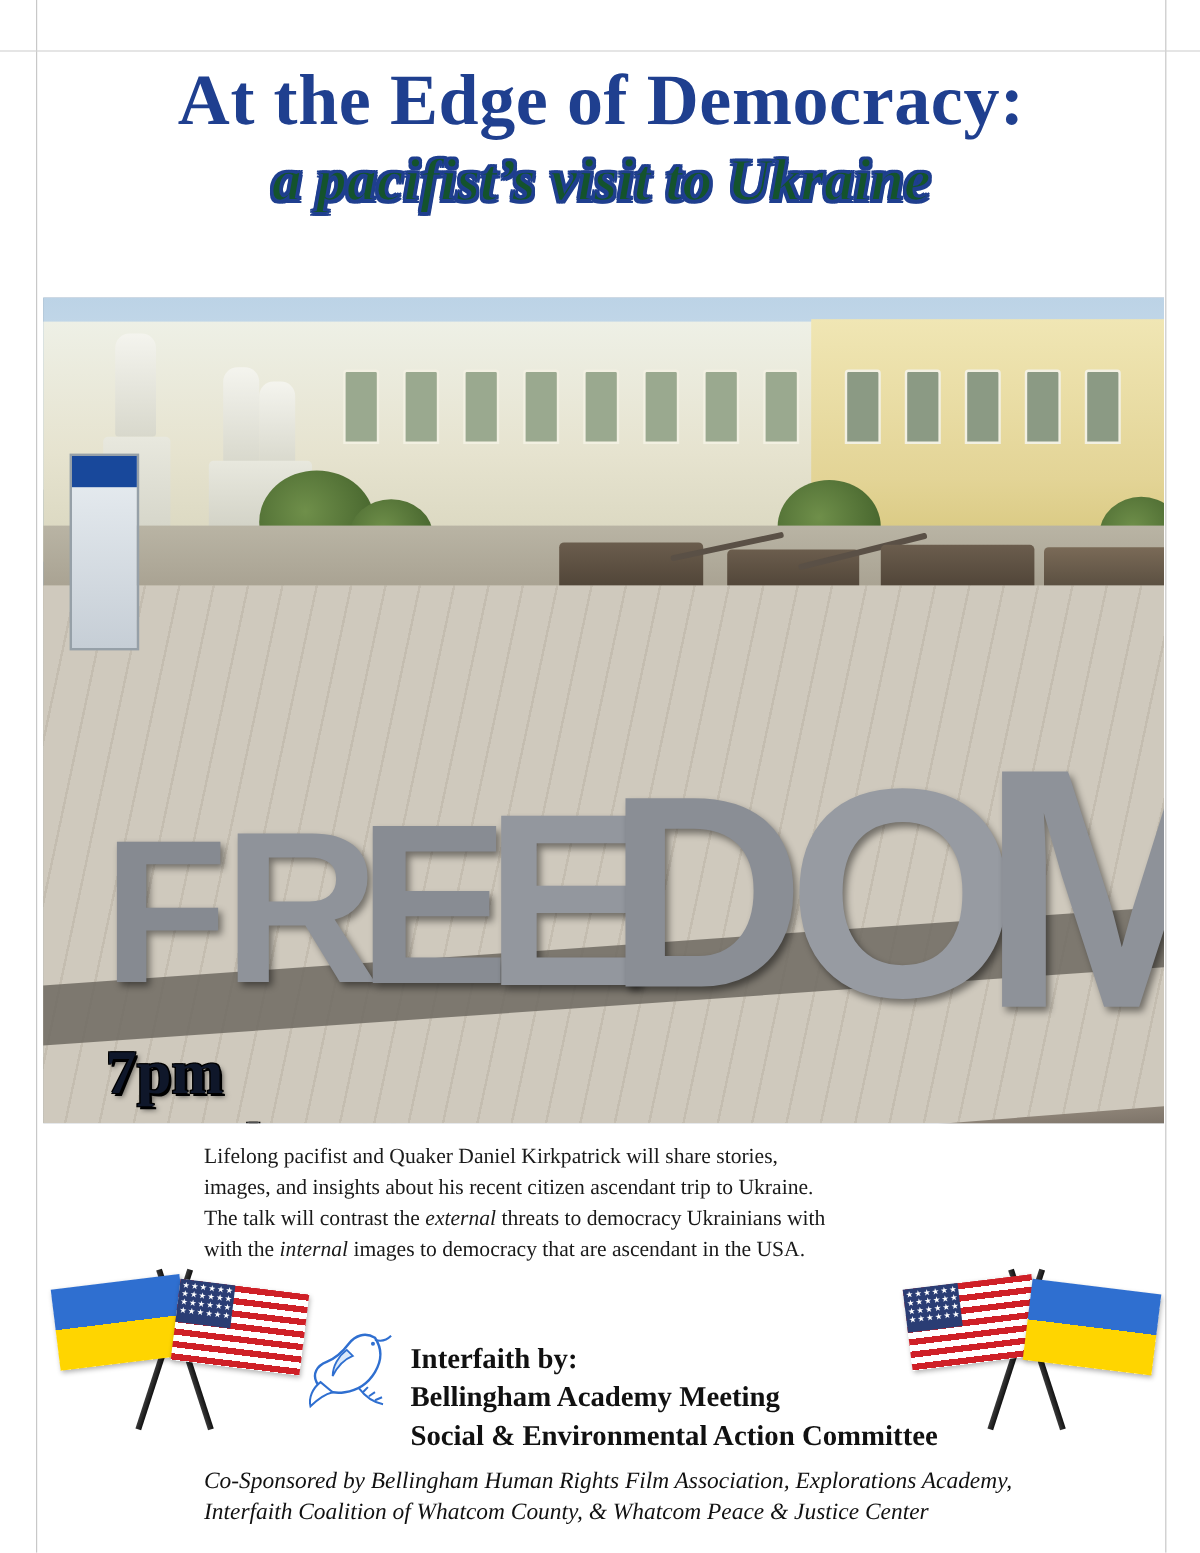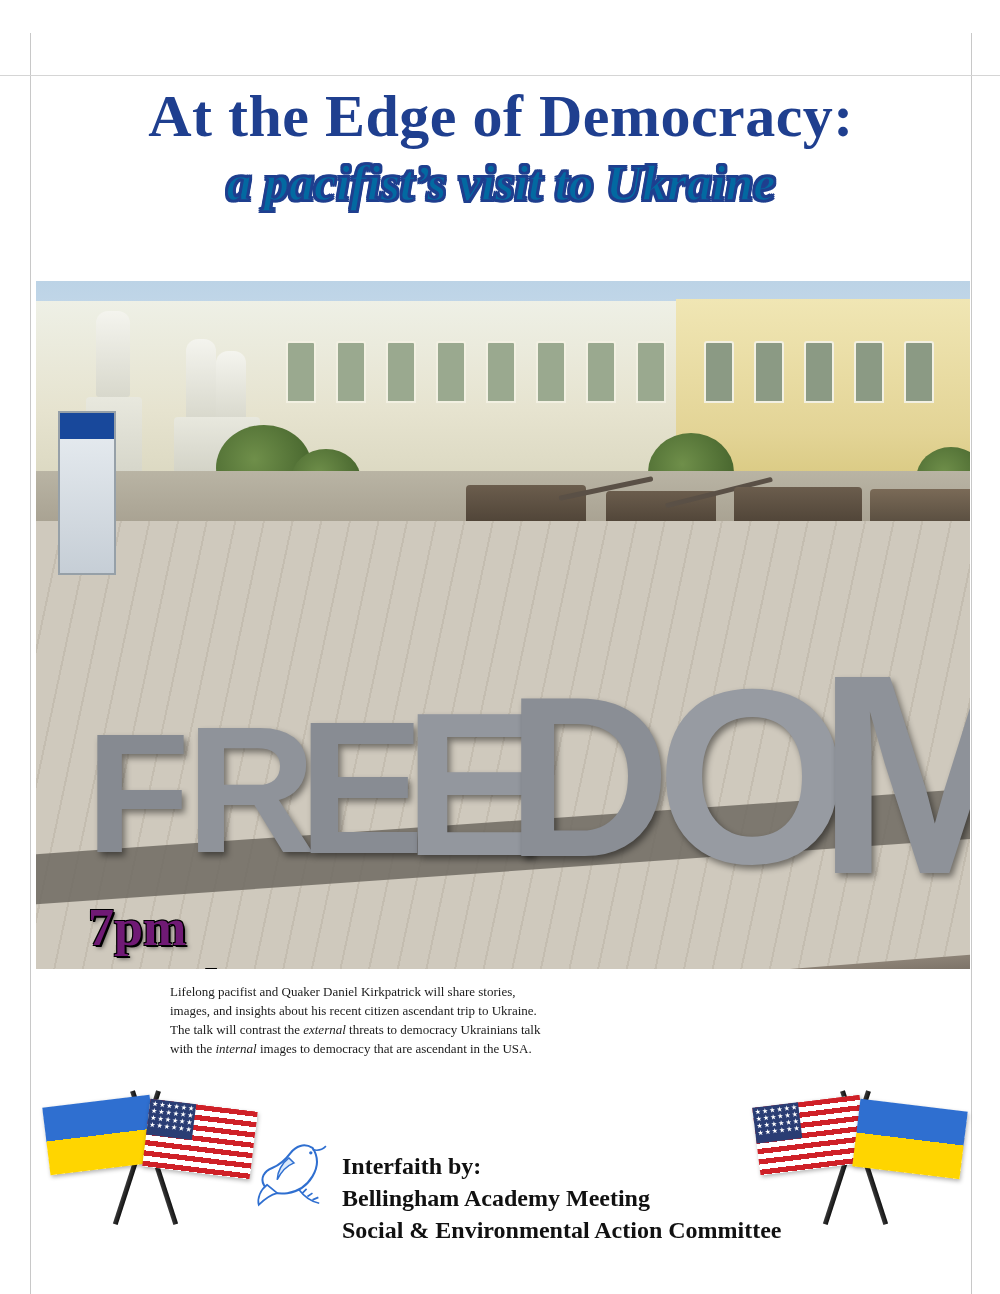--- a/index.html
+++ b/index.html
@@ -12,21 +12,20 @@
     height: 1294px;
     font-family: "Liberation Serif", serif;
     overflow: hidden;
   }
   .poster {
     position: relative;
     width: 1000px;
     height: 1051px;
     background: #ffffff;
     box-sizing: border-box;
-    margin-top: 33px;
   }
   
   .edge-line-left {
     position: absolute;
     left: 30px; top: 0; width: 1px; height: 1294px;
     background: #c8c8c8;
   }
   .edge-line-right {
     position: absolute;
     right: 28px; top: 0; width: 1px; height: 1294px;
@@ -56,21 +55,21 @@
     margin: 0;
     text-shadow: 1px 1px 0 rgba(255,255,255,0.6);
   }
   .title-sub {
     font-family: "Liberation Serif", serif;
     font-style: italic;
     font-weight: 700;
     font-size: 50px;
     line-height: 1.1;
     margin: 8px 0 0 0;
-    color: #0369a1;
+    color: #14532d;
     -webkit-text-stroke: 1.5px #1f3f8f;
     text-shadow:
       -2px 0 #1f3f8f, 0 -2px #1f3f8f, 2px 0 #1f3f8f, 0 2px #1f3f8f,
       -2px -2px #1f3f8f, 2px -2px #1f3f8f, -2px 2px #1f3f8f, 2px 2px #1f3f8f;
   }
 
   
   .photo {
     position: absolute;
     left: 36px;
@@ -191,42 +190,42 @@
     left: 52px;
     top: 620px;
     width: 620px;
     color: #ffffff;
   }
   .event-time {
     font-family: "Liberation Serif", serif;
     font-weight: 700;
     font-size: 52px;
     line-height: 1.05;
-    color: #701a75;
+    color: #0f172a;
     text-shadow: 2px 2px 0 #000, -1px -1px 0 #000, 1px -1px 0 #000, -1px 1px 0 #000, 3px 3px 4px rgba(0,0,0,.5);
     margin: 0;
   }
   .event-date {
     font-family: "Liberation Serif", serif;
     font-weight: 700;
     font-size: 52px;
     line-height: 1.1;
     color: #ffffff;
     text-shadow: 2px 2px 0 #000, -1px -1px 0 #000, 1px -1px 0 #000, -1px 1px 0 #000, 3px 3px 4px rgba(0,0,0,.5);
     margin: 4px 0 0 0;
   }
 
   
   .description {
     position: absolute;
     left: 170px;
     top: 950px;
     width: 700px;
     font-family: "Liberation Serif", serif;
-    font-size: 13px;
+    font-size: 18px;
     line-height: 1.45;
     color: #1a1a1a;
   }
   .description p { margin: 0; }
   .description em { font-style: italic; }
 
   
   .flag-group {
     position: absolute;
     width: 220px;
@@ -393,21 +392,21 @@
     <div class="event-block">
       <p class="event-time">7pm</p>
       <p class="event-date">Tuesday, Nov. 4</p>
 
     </div>
   </div>
 
   <div class="description">
     <p>Lifelong pacifist and Quaker Daniel Kirkpatrick will share stories,</p>
     <p>images, and insights about his recent citizen ascendant trip to Ukraine.</p>
-    <p><span>The talk will contrast the </span><em>external</em><span> threats to democracy Ukrainians talk</span></p>
+    <p><span>The talk will contrast the </span><em>external</em><span> threats to democracy Ukrainians with</span></p>
     <p><span>with the </span><em>internal</em><span> images to democracy that are ascendant in the USA.</span></p>
   </div>
 
   <div class="flag-group flag-left-group">
     <div class="pole pole-a"></div>
     <div class="pole pole-b"></div>
     <div class="flag flag-ua" style="left:8px; top:10px; transform:rotate(-7deg);"></div>
     <div class="flag flag-us" style="left:108px; top:14px; transform:rotate(7deg);">
       <div class="canton">★★★★★★<br>★★★★★★<br>★★★★★★<br>★★★★★★</div>
     </div>
@@ -433,14 +432,18 @@
       <path d="M66 78 l6 -4 M72 82 l7 -3 M60 74 l5 -5" stroke="#2f6fd0" stroke-width="2" fill="none"></path>
     </svg>
   </div>
 
   <div class="sponsor">
     <div>Interfaith by:</div>
     <div>Bellingham Academy Meeting</div>
     <div>Social &amp; Environmental Action Committee</div>
   </div>
 
+  <div class="cosponsor">
+    <p>Co-Sponsored by Bellingham Human Rights Film Association, Explorations Academy,</p>
+    <p>Interfaith Coalition of Whatcom County, &amp; Whatcom Peace &amp; Justice Center</p>
+  </div>
 
 </div>
 
 </body></html>

